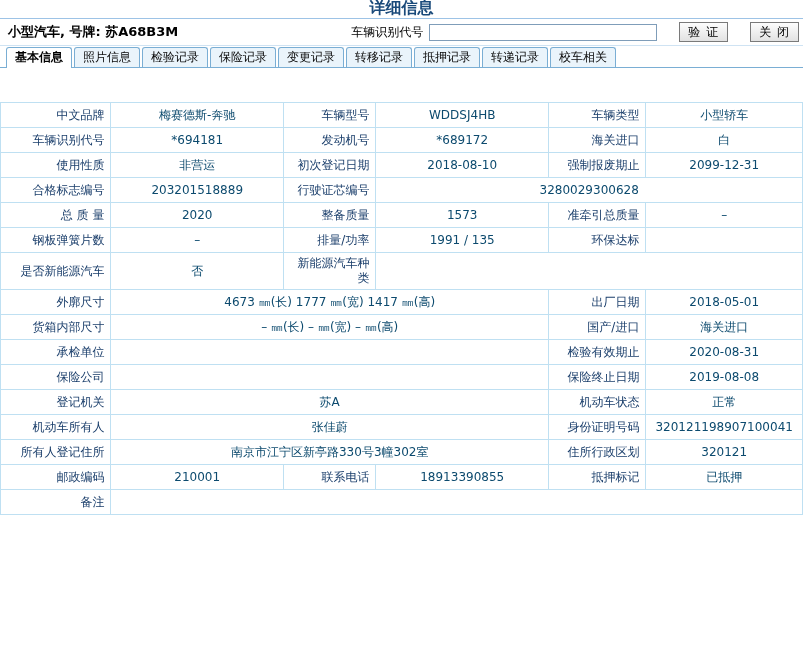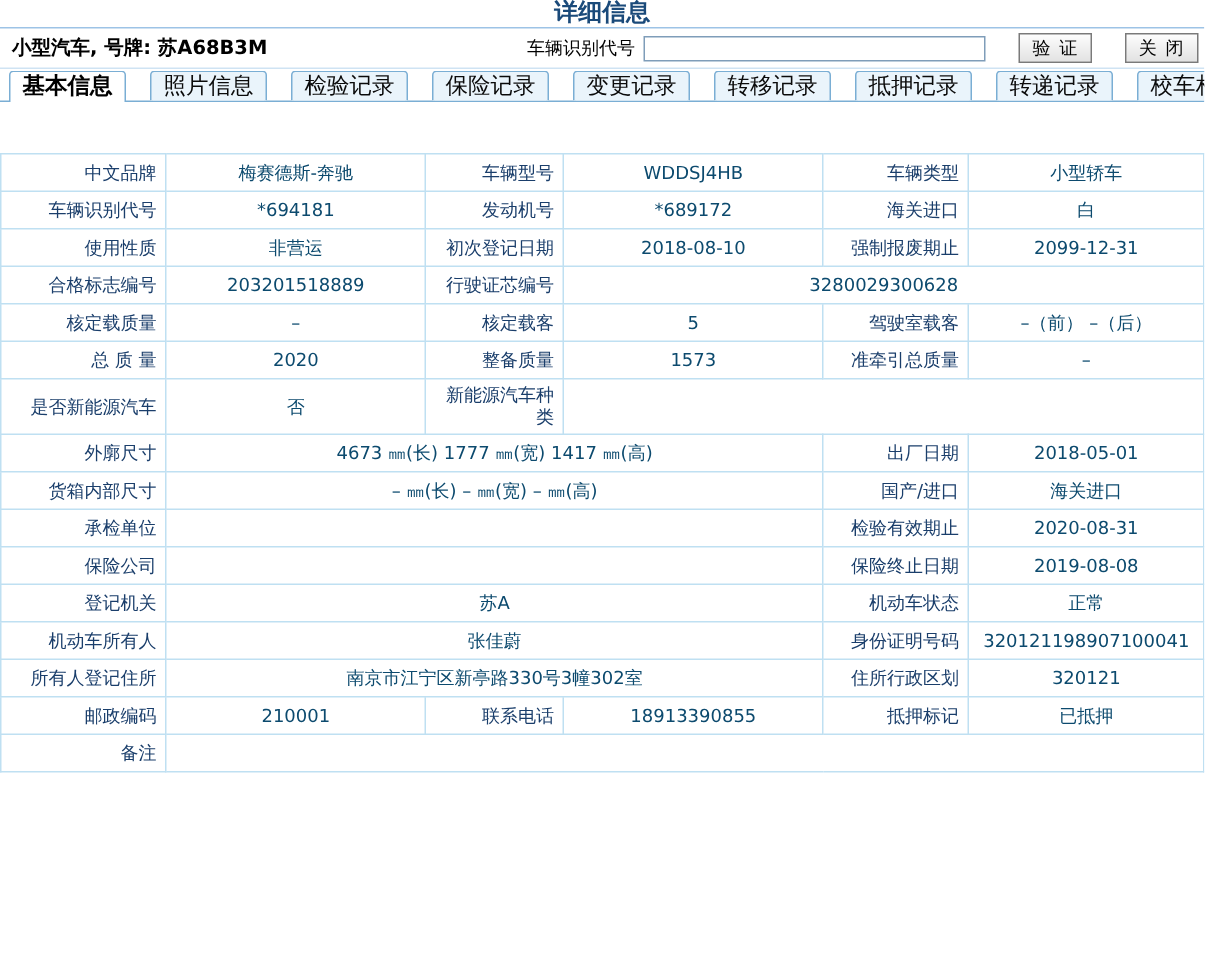--- a/index.html
+++ b/index.html
@@ -78,25 +78,25 @@
   .tabs {
     display: flex;
     align-items: flex-end;
     height: 22px;
     padding-left: 6px;
     background: #ffffff;
     border-bottom: 1px solid #7aaed4;
     box-sizing: border-box;
   }
   .tab {
-    font-size: 15px;
+    font-size: 12px;
     line-height: 18px;
     height: 20px;
     padding: 0 8px;
-    margin-right: 16px;
+    margin-right: 2px;
     border: 1px solid #7aaed4;
     border-bottom: none;
     background: #eaf4fb;
     color: #0a0a0a;
     cursor: pointer;
     border-radius: 3px 3px 0 0;
     box-sizing: border-box;
     white-space: nowrap;
   }
   .tab.active {
@@ -202,38 +202,38 @@
       <td class="val">2099-12-31</td>
     </tr>
 
     <tr>
       <td class="lbl">合格标志编号</td>
       <td class="val">203201518889</td>
       <td class="lbl">行驶证芯编号</td>
       <td class="val" colspan="3">3280029300628</td>
     </tr>
 
-    <tr>
-      <td class="lbl">核定载质量</td>
-      <td class="val">–</td>
-      <td class="lbl">核定载客</td>
-      <td class="val">5</td>
-      <td class="lbl">驾驶室载客</td>
-      <td class="val">–（前）  –（后）</td>
-    </tr>
 
     <tr>
       <td class="lbl">总 质 量</td>
       <td class="val">2020</td>
       <td class="lbl">整备质量</td>
       <td class="val">1573</td>
       <td class="lbl">准牵引总质量</td>
       <td class="val">–</td>
     </tr>
 
+    <tr>
+      <td class="lbl">钢板弹簧片数</td>
+      <td class="val">–</td>
+      <td class="lbl">排量/功率</td>
+      <td class="val">1991    /  135</td>
+      <td class="lbl">环保达标</td>
+      <td class="val"></td>
+    </tr>
 
     <tr>
       <td class="lbl">是否新能源汽车</td>
       <td class="val">否</td>
       <td class="lbl">新能源汽车种类</td>
       <td class="val" colspan="3"></td>
     </tr>
 
     <tr>
       <td class="lbl">外廓尺寸</td>

